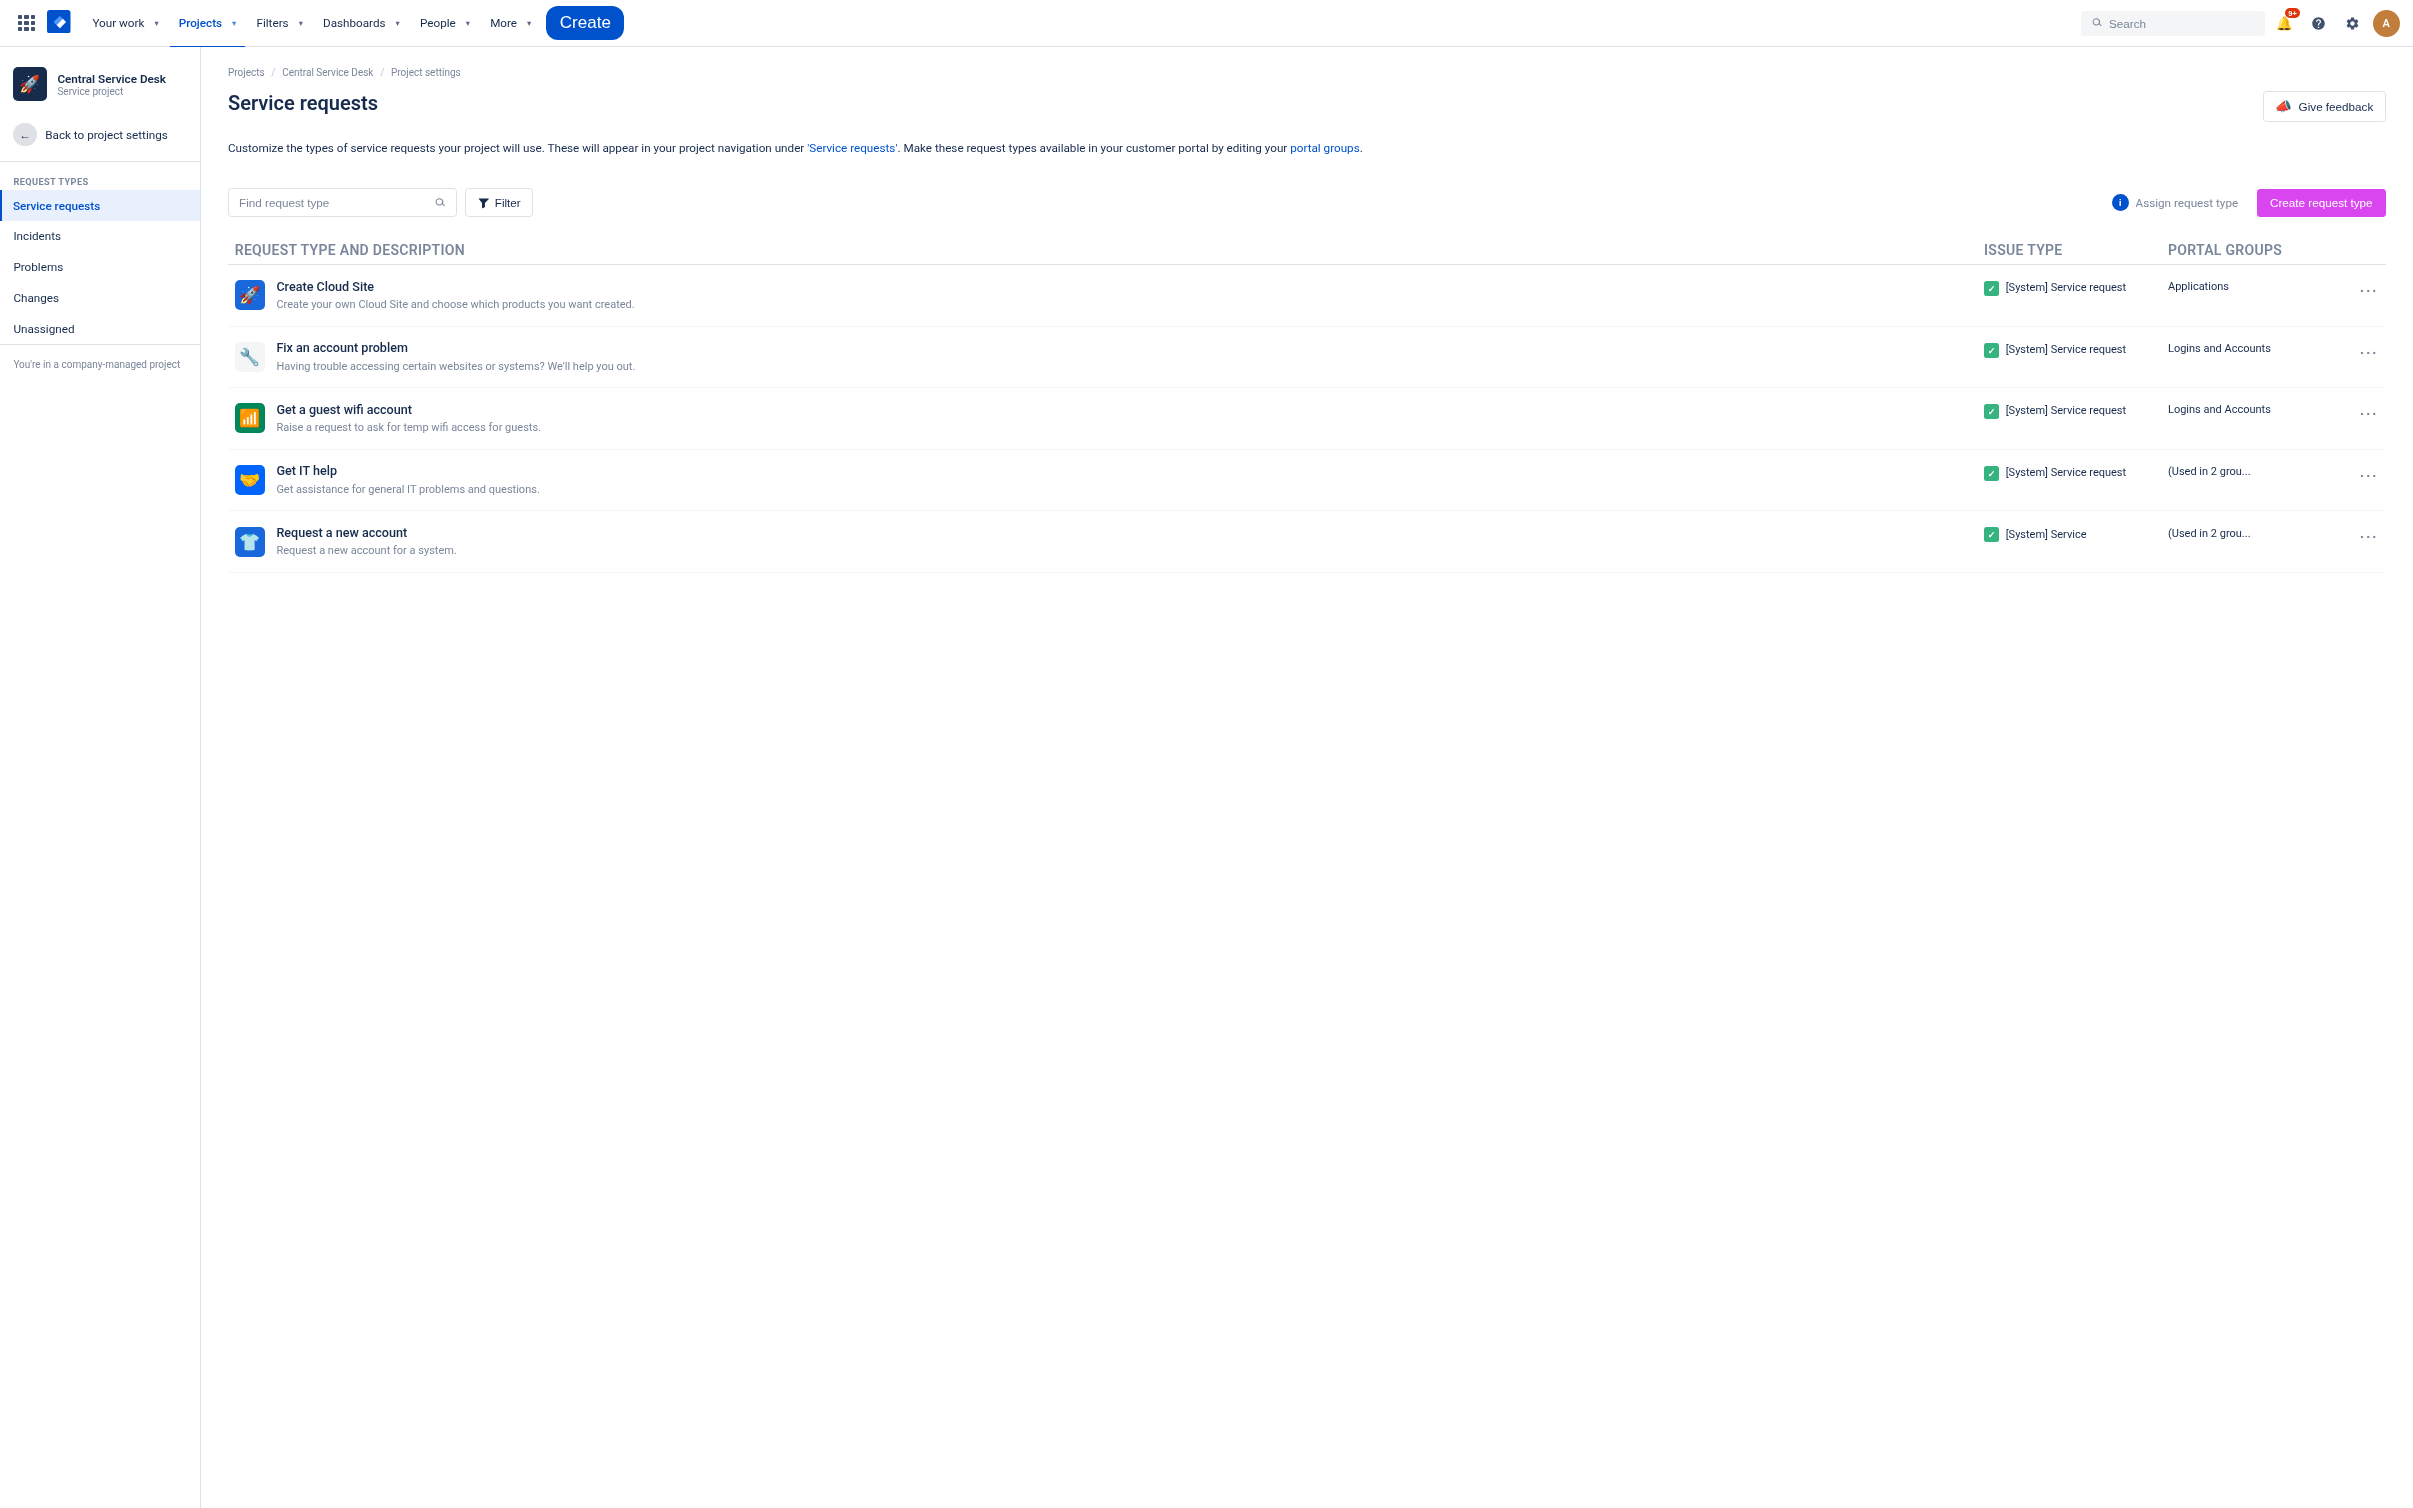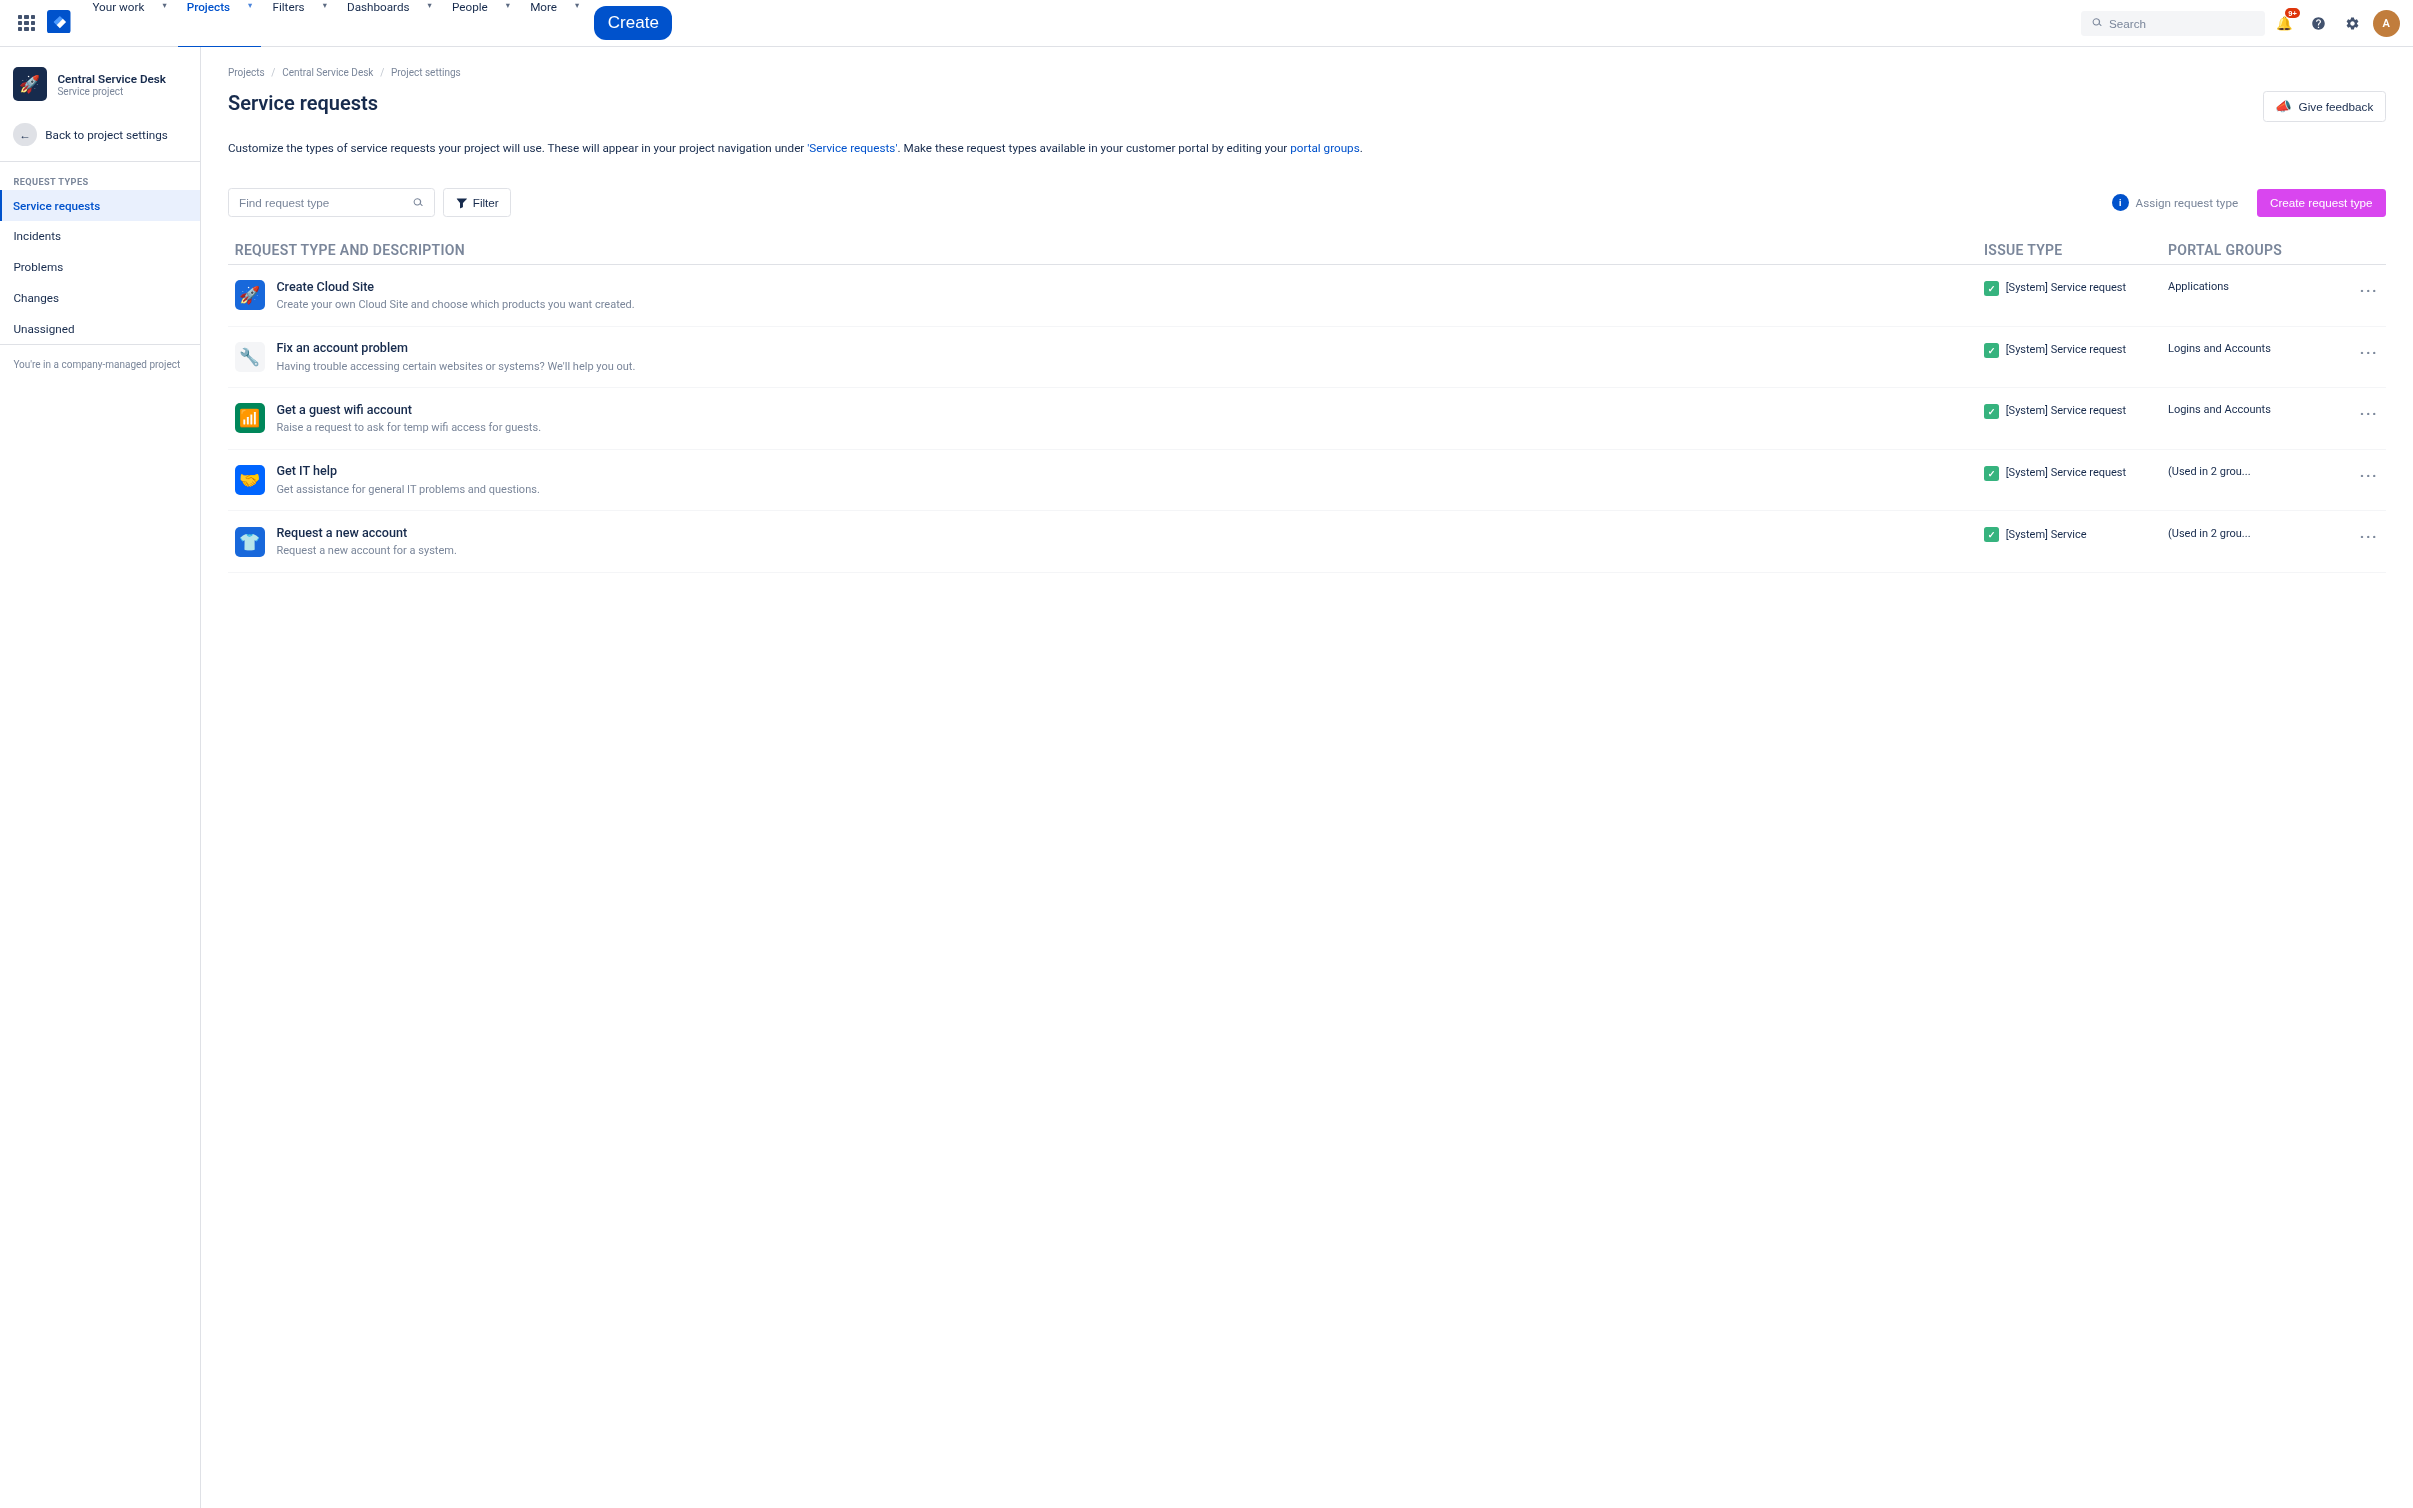--- a/index.html
+++ b/index.html
@@ -10,21 +10,21 @@
       display: flex; align-items: center; height: 47px;
       background: #fff; border-bottom: 0.8px solid #dfe1e6;
       padding: 0 13.4px; gap: 3.4px; position: sticky; top: 0; z-index: 100;
     }
     .topnav-apps-icon { width: 27px; height: 27px; display: flex; align-items: center; justify-content: center; margin-right: 3.4px; cursor: pointer; border-radius: 3.4px; }
     .grid-dots { display: grid; grid-template-columns: repeat(3,5px); gap: 1.7px; }
     .grid-dot { width: 4.2px; height: 4.2px; background: #42526e; border-radius: 0.8px; }
     .topnav-logo { margin-right: 10px; cursor: pointer; }
     .topnav-logo svg { width: 23.5px; height: 23.5px; }
     .nav-item {
-      display: flex; align-items: flex-start; gap: 18px;
+      display: flex; align-items: center; gap: 10px;
       padding: 0 8.4px; height: 47px; font-size: 11.7px; font-weight: 400;
       color: #172b4d; cursor: pointer; border-bottom: 1.7px solid transparent;
       white-space: nowrap;
     }
     .nav-item.active { color: #0052cc; border-bottom: 1.7px solid #0052cc; font-weight: 500; }
     .nav-chevron { font-size: 8.4px; opacity: 0.7; }
     .nav-create {
       background: #0052cc; color: #fff; border: none; border-radius: 12px;
       padding: 6.7px 13.4px; font-size: 17px; font-weight: 500; cursor: pointer;
       margin-left: 3.4px;
@@ -96,21 +96,21 @@
       white-space: nowrap;
     }
     .description-text { font-size: 11.7px; color: #172b4d; line-height: 1.6; margin-bottom: 30px; }
     .description-text a { color: #0052cc; text-decoration: none; }
 
     
     .toolbar { display: flex; align-items: center; gap: 8.4px; margin-bottom: 17px; }
     .find-input {
       display: flex; align-items: center; gap: 6.7px;
       border: 0.8px solid #dfe1e6; border-radius: 3.4px; padding: 6.7px 10px;
-      width: 207px; background: #fff;
+      width: 229px; background: #fff;
     }
     .find-input input { border: none; outline: none; font-size: 11.7px; width: 100%; color: #172b4d; }
     .find-input input::placeholder { color: #7a869a; }
     .filter-btn {
       display: flex; align-items: center; gap: 5px;
       border: 0.8px solid #dfe1e6; border-radius: 3.4px; padding: 6.7px 11.7px;
       font-size: 11.7px; color: #172b4d; cursor: pointer; background: #fff;
     }
     .toolbar-right { margin-left: auto; display: flex; align-items: center; gap: 8.4px; }
     .assign-type-btn {

